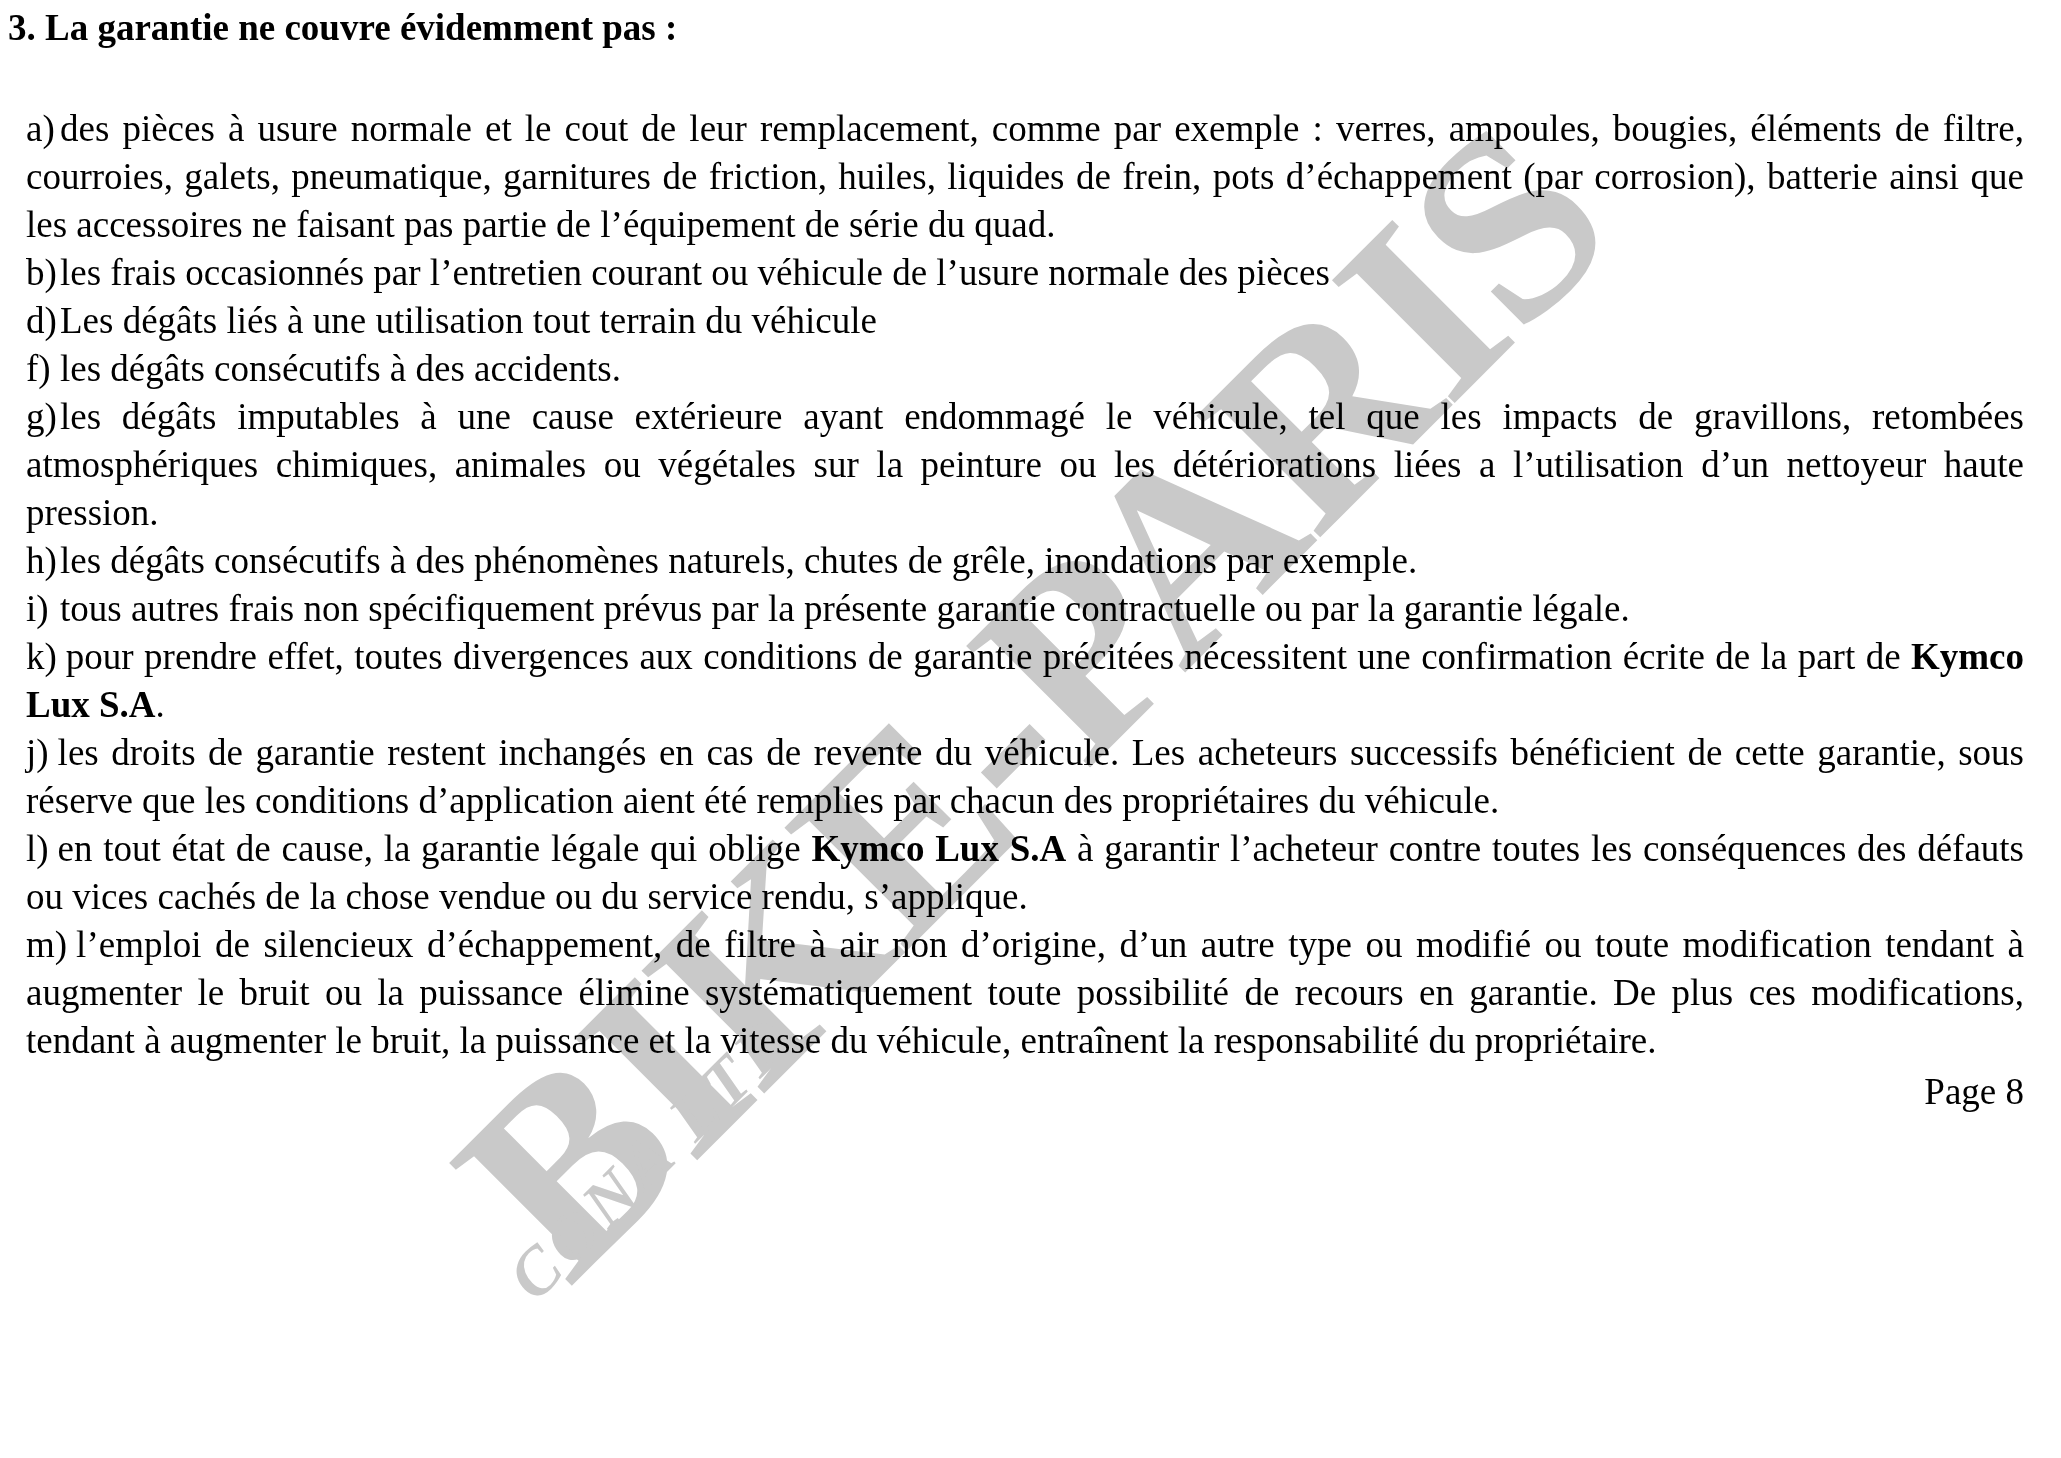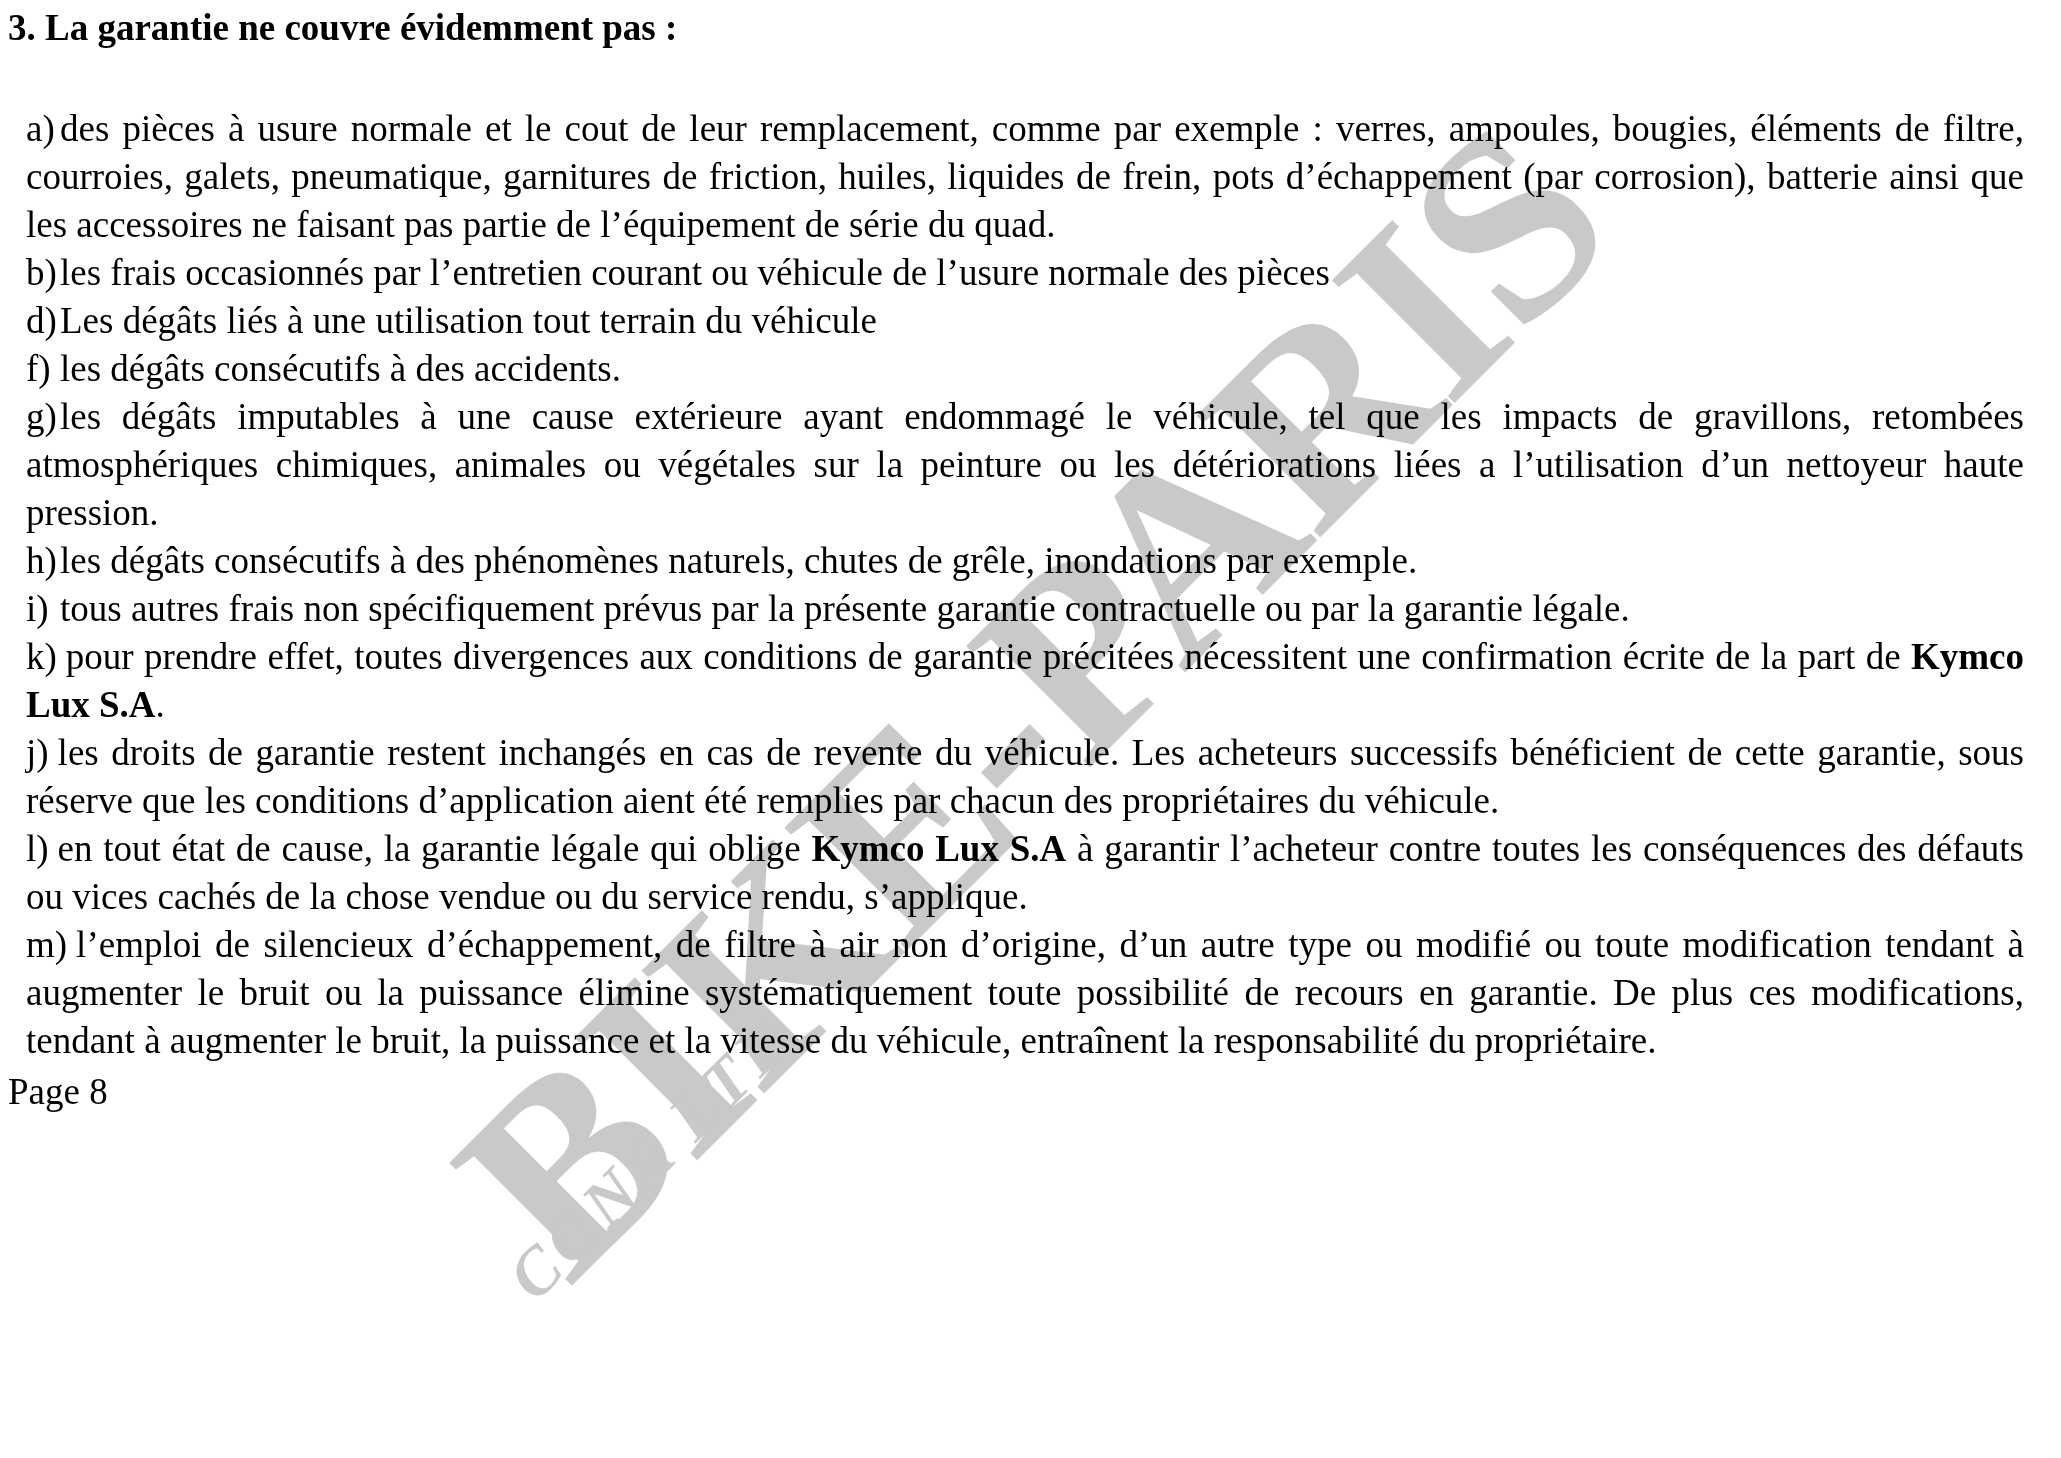--- a/index.html
+++ b/index.html
@@ -74,21 +74,21 @@
   .item.inline .item-label {
     margin-right: 9px;
   }
   .footer-model {
     margin: 20px 0 0 -6px;
     font-size: 37px;
     line-height: 48px;
   }
   .footer-page {
     margin: 0;
-    text-align: left;
+    text-align: right;
     font-size: 37px;
     line-height: 48px;
   }
 </style>
 </head>
 <body>
 
 <div class="page">
 
   <div class="watermark-layer">

